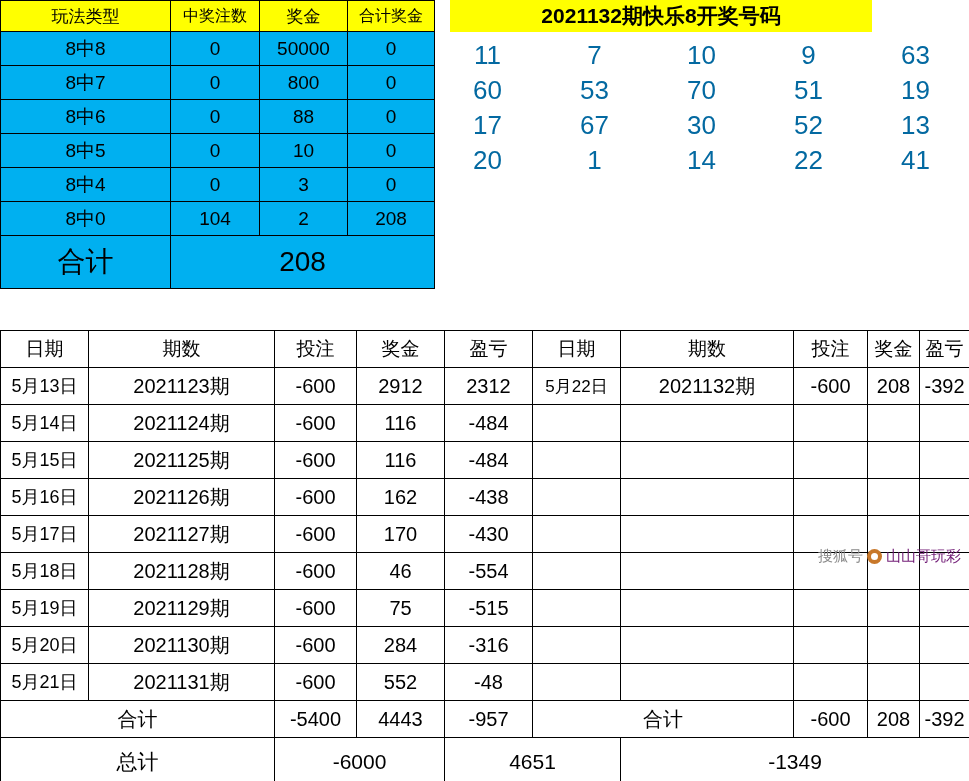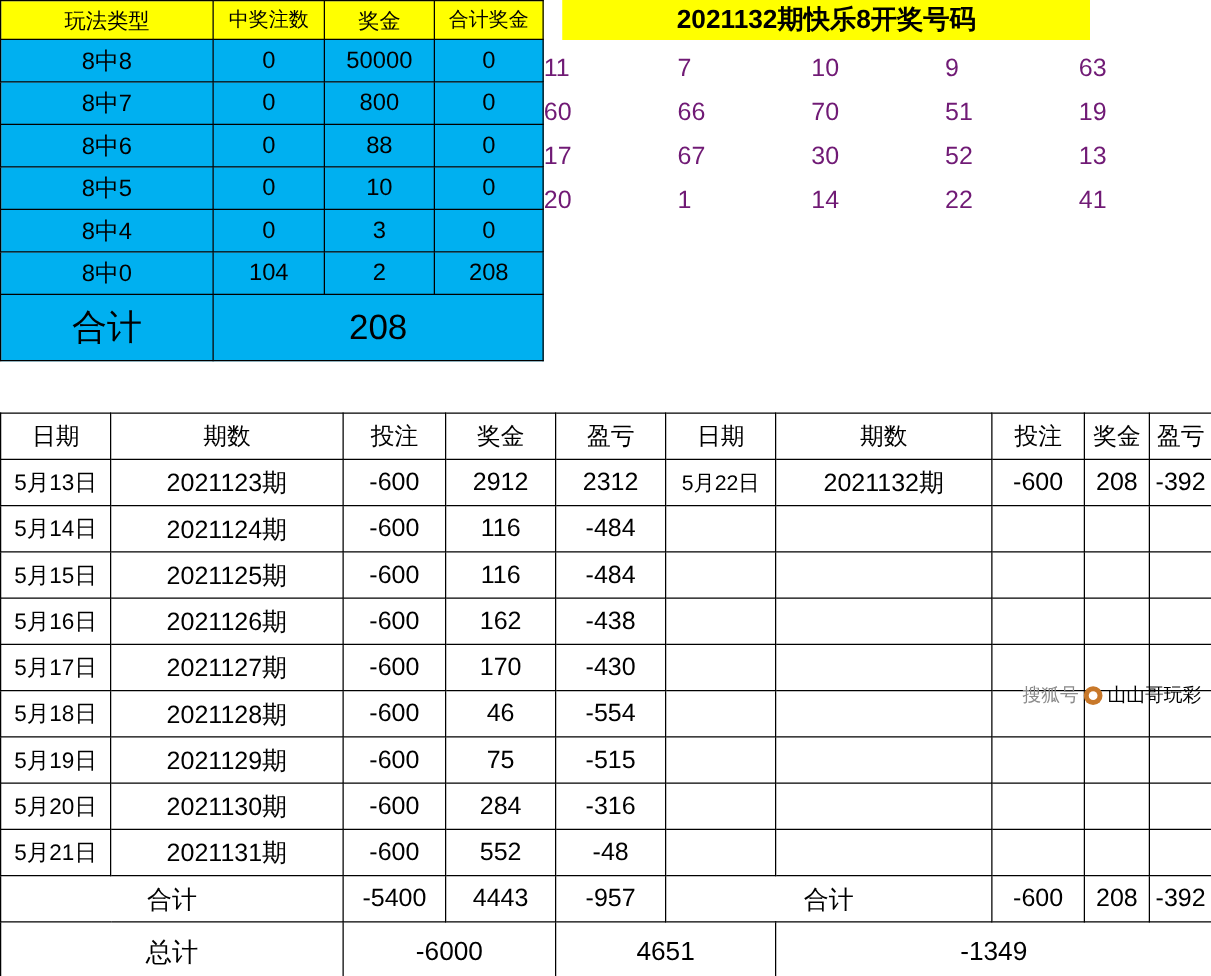--- a/index.html
+++ b/index.html
@@ -78,25 +78,25 @@
     width: 420px;
     margin-left: 16px;
   }
   .tr-nums {
     width: 535px;
     border-collapse: collapse;
     table-layout: fixed;
     margin-top: 6px;
   }
   .tr-nums td {
-    text-align: left;
-    font-size: 20px;
+    text-align: center;
+    font-size: 26px;
     height: 33px;
     border: none;
-    color: #701a75;
+    color: #0369a1;
   }
 
   
   .bottom {
     position: absolute;
     left: 0;
     top: 330px;
     width: 969px;
   }
   .bt {
@@ -143,21 +143,21 @@
   .wm-logo::after {
     content: "";
     position: absolute;
     left: 4px;
     top: 4px;
     width: 7px;
     height: 7px;
     border-radius: 50%;
     background: #ffffff;
   }
-  .wm-name { color: #000000; }
+  .wm-name { color: #701a75; }
 </style>
 </head>
 <body>
 
 <div class="page">
 
   <div class="top-left">
     <table class="grid tl-table">
       <colgroup>
         <col style="width:170px">
@@ -229,21 +229,21 @@
       <tbody>
         <tr>
           <td>11</td>
           <td>7</td>
           <td>10</td>
           <td>9</td>
           <td>63</td>
         </tr>
         <tr>
           <td>60</td>
-          <td>66</td>
+          <td>53</td>
           <td>70</td>
           <td>51</td>
           <td>19</td>
         </tr>
         <tr>
           <td>17</td>
           <td>67</td>
           <td>30</td>
           <td>52</td>
           <td>13</td>

